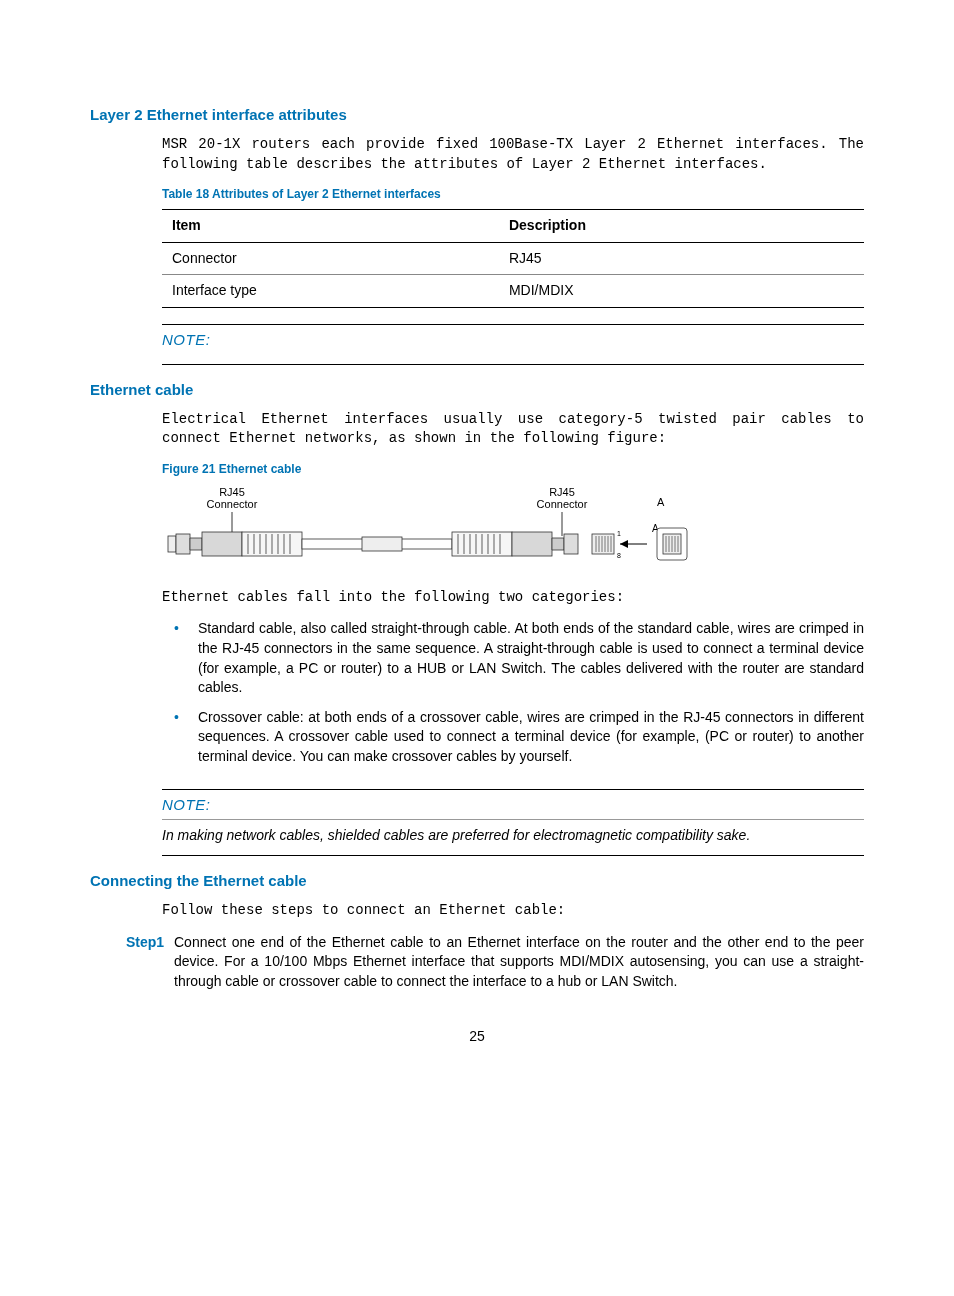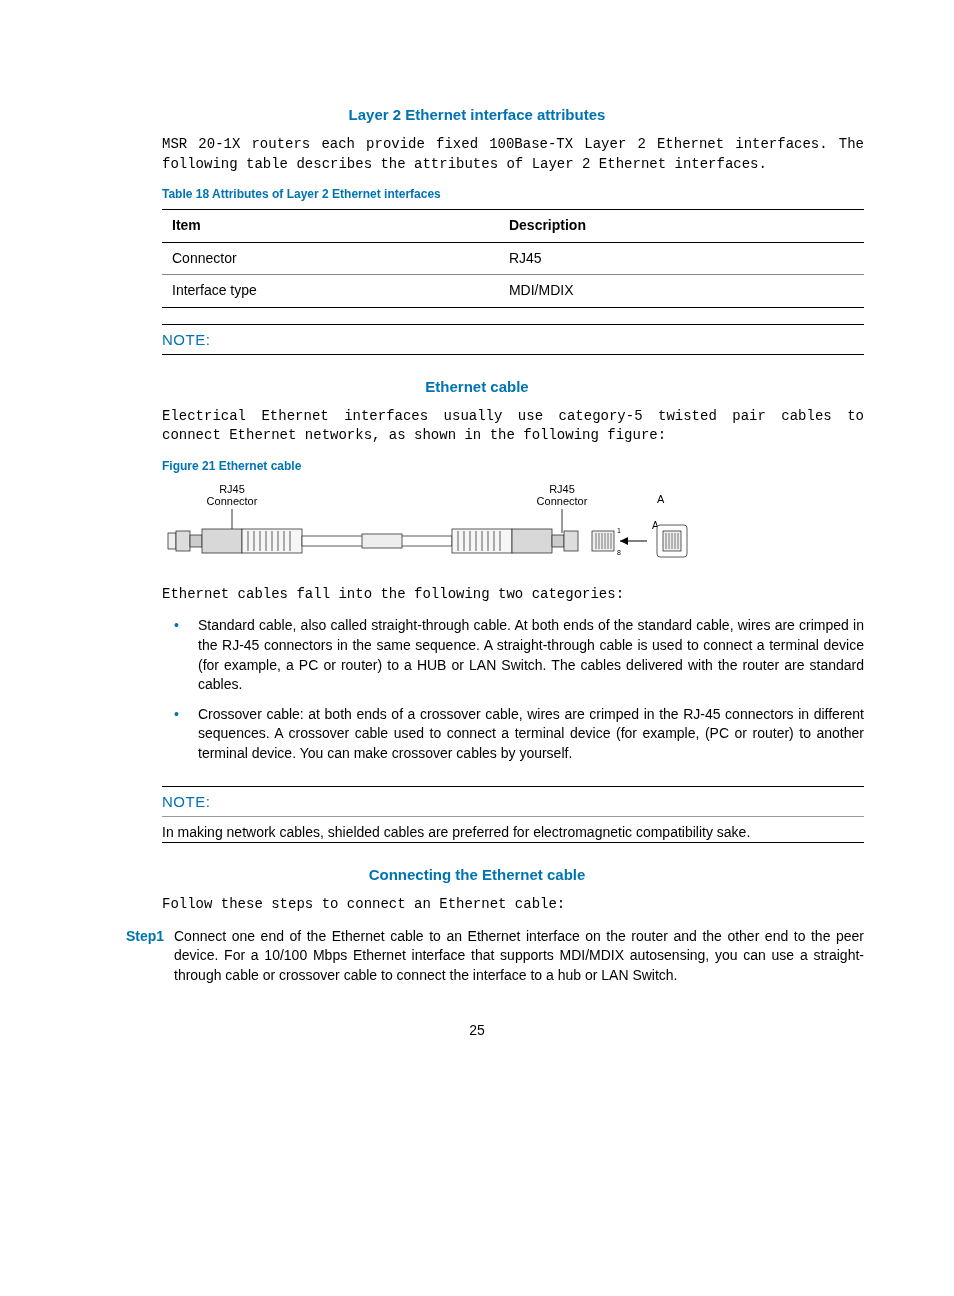--- a/index.html
+++ b/index.html
@@ -11,21 +11,20 @@
     padding: 90px 90px 40px 90px;
     width: 954px;
     box-sizing: border-box;
     line-height: 1.4;
   }
   .h3 {
     color: #0073b3;
     font-weight: bold;
     font-size: 15px;
     margin: 14px 0 10px 0;
-    text-align: center;
   }
   .body-text {
     margin: 8px 0 12px 72px;
     text-align: justify;
     font-family: Liberation Mono, monospace;
   }
   .table-caption, .figure-caption {
     color: #0073b3;
     font-weight: bold;
     font-size: 12px;
@@ -52,24 +51,25 @@
     border-bottom: 0.5px solid #888;
   }
   table.data tr:last-child td {
     border-bottom: 1.5px solid #000;
   }
   table.data td .multi-line {
     display: block;
     padding: 2px 0;
   }
   .note-block {
-    margin: 12px 0 21px 72px;
+    margin: 12px 0 14px 72px;
     border-top: 1px solid #000;
     border-bottom: 1px solid #000;
-    padding: 4px 0 0 0;
+    padding: 4px 0 10px 0;
+    font-style: italic;
   }
   .note-label {
     color: #0073b3;
     font-size: 15px;
     letter-spacing: 0.5px;
     margin-bottom: 4px;
   }
   .note-inner {
     border-top: 0.5px solid #999;
     padding-top: 6px;

